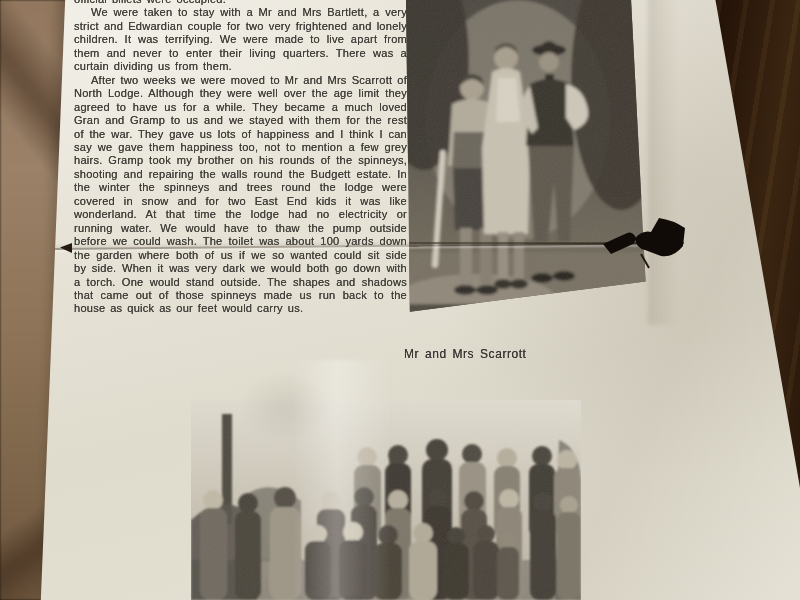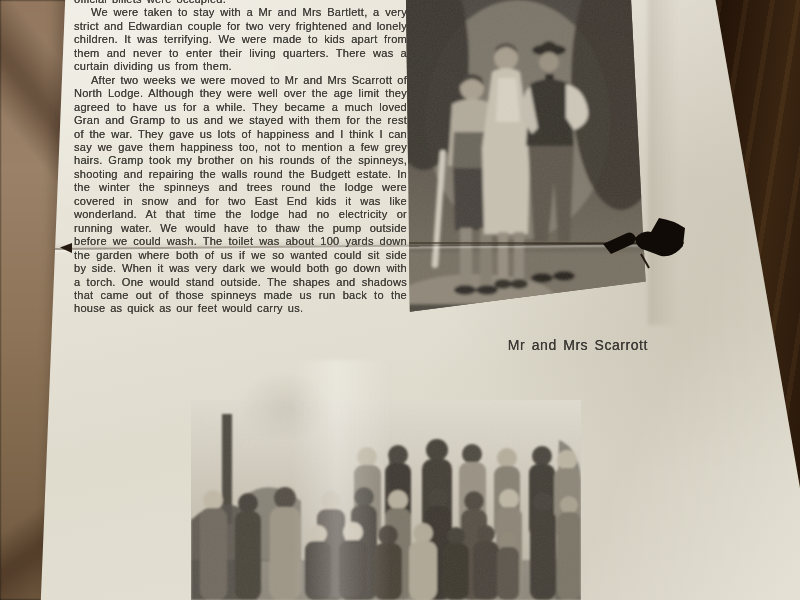--- a/index.html
+++ b/index.html
@@ -50,22 +50,22 @@
     color:#42403b;font-size:11.1px;line-height:13.45px;
     letter-spacing:.22px;word-spacing:1.6px;text-align:justify;
     text-shadow:0 0 .55px #42403b;}
   .article p{margin:0;}
   .article p.indent{text-indent:17px;}
 
   
   .photo-scarrott{position:absolute;left:406px;top:0;width:242px;height:318px;z-index:3;
     clip-path:polygon(0% 0%, 93% 0%, 99% 88.5%, 1.6% 98%);}
   .photo-scarrott svg{display:block;width:100%;height:100%;}
-  .photo-caption{position:absolute;left:404px;top:337px;width:244px;z-index:4;
-    text-align:right;font-size:14px;color:#3b3935;letter-spacing:.55px;word-spacing:2px;
+  .photo-caption{position:absolute;left:404px;top:347px;width:244px;z-index:4;
+    text-align:left;font-size:12px;color:#3b3935;letter-spacing:.55px;word-spacing:2px;
     text-shadow:0 0 .5px #3b3935;}
 
   
   .photo-group{position:absolute;left:191px;top:400px;width:390px;height:200px;z-index:3;}
   .photo-group svg{display:block;width:100%;height:100%;}
 
   
   .crease-line{position:absolute;left:52px;top:245px;width:632px;height:2px;z-index:7;
     transform:rotate(-.55deg);
     background:linear-gradient(to right, rgba(55,45,35,.42), rgba(55,45,35,.28) 60%, rgba(25,18,12,.6));
@@ -81,21 +81,21 @@
 <div class="stage">
 
   <div class="floor-tiles"></div>
   <div class="wood-table"></div>
   <div class="paper-edge-shadow"></div>
 
   <div class="paper">
 
     <div class="article">
       <p>official billets were occupied.</p>
-      <p class="indent">We were taken to stay with a Mr and Mrs Bartlett, a very strict and Edwardian couple for two very frightened and lonely children. It was terrifying. We were made to kids apart from them and never to enter their living quarters. There was a curtain dividing us from them.</p>
+      <p class="indent">We were taken to stay with a Mr and Mrs Bartlett, a very strict and Edwardian couple for two very frightened and lonely children. It was terrifying. We were made to live apart from them and never to enter their living quarters. There was a curtain dividing us from them.</p>
       <p class="indent">After two weeks we were moved to Mr and Mrs Scarrott of North Lodge. Although they were well over the age limit they agreed to have us for a while. They became a much loved Gran and Gramp to us and we stayed with them for the rest of the war. They gave us lots of happiness and I think I can say we gave them happiness too, not to mention a few grey hairs. Gramp took my brother on his rounds of the spinneys, shooting and repairing the walls round the Budgett estate. In the winter the spinneys and trees round the lodge were covered in snow and for two East End kids it was like wonderland. At that time the lodge had no electricity or running water. We would have to thaw the pump outside before we could wash. The toilet was about 100 yards down the garden where both of us if we so wanted could sit side by side. When it was very dark we would both go down with a torch. One would stand outside. The shapes and shadows that came out of those spinneys made us run back to the house as quick as our feet would carry us.</p>
     </div>
 
     <div class="photo-scarrott" role="img" aria-label="Black-and-white photo of a boy holding a stick, a woman in a light dress and a man in a hat and waistcoat standing outside North Lodge">
       <svg viewBox="0 0 242 318" preserveAspectRatio="none">
         <defs>
           <filter id="blurA" x="-20%" y="-20%" width="140%" height="140%">
               <feGaussianBlur stdDeviation="1.7"></feGaussianBlur>
             </filter>
           <filter id="grainA" x="0" y="0" width="100%" height="100%">

